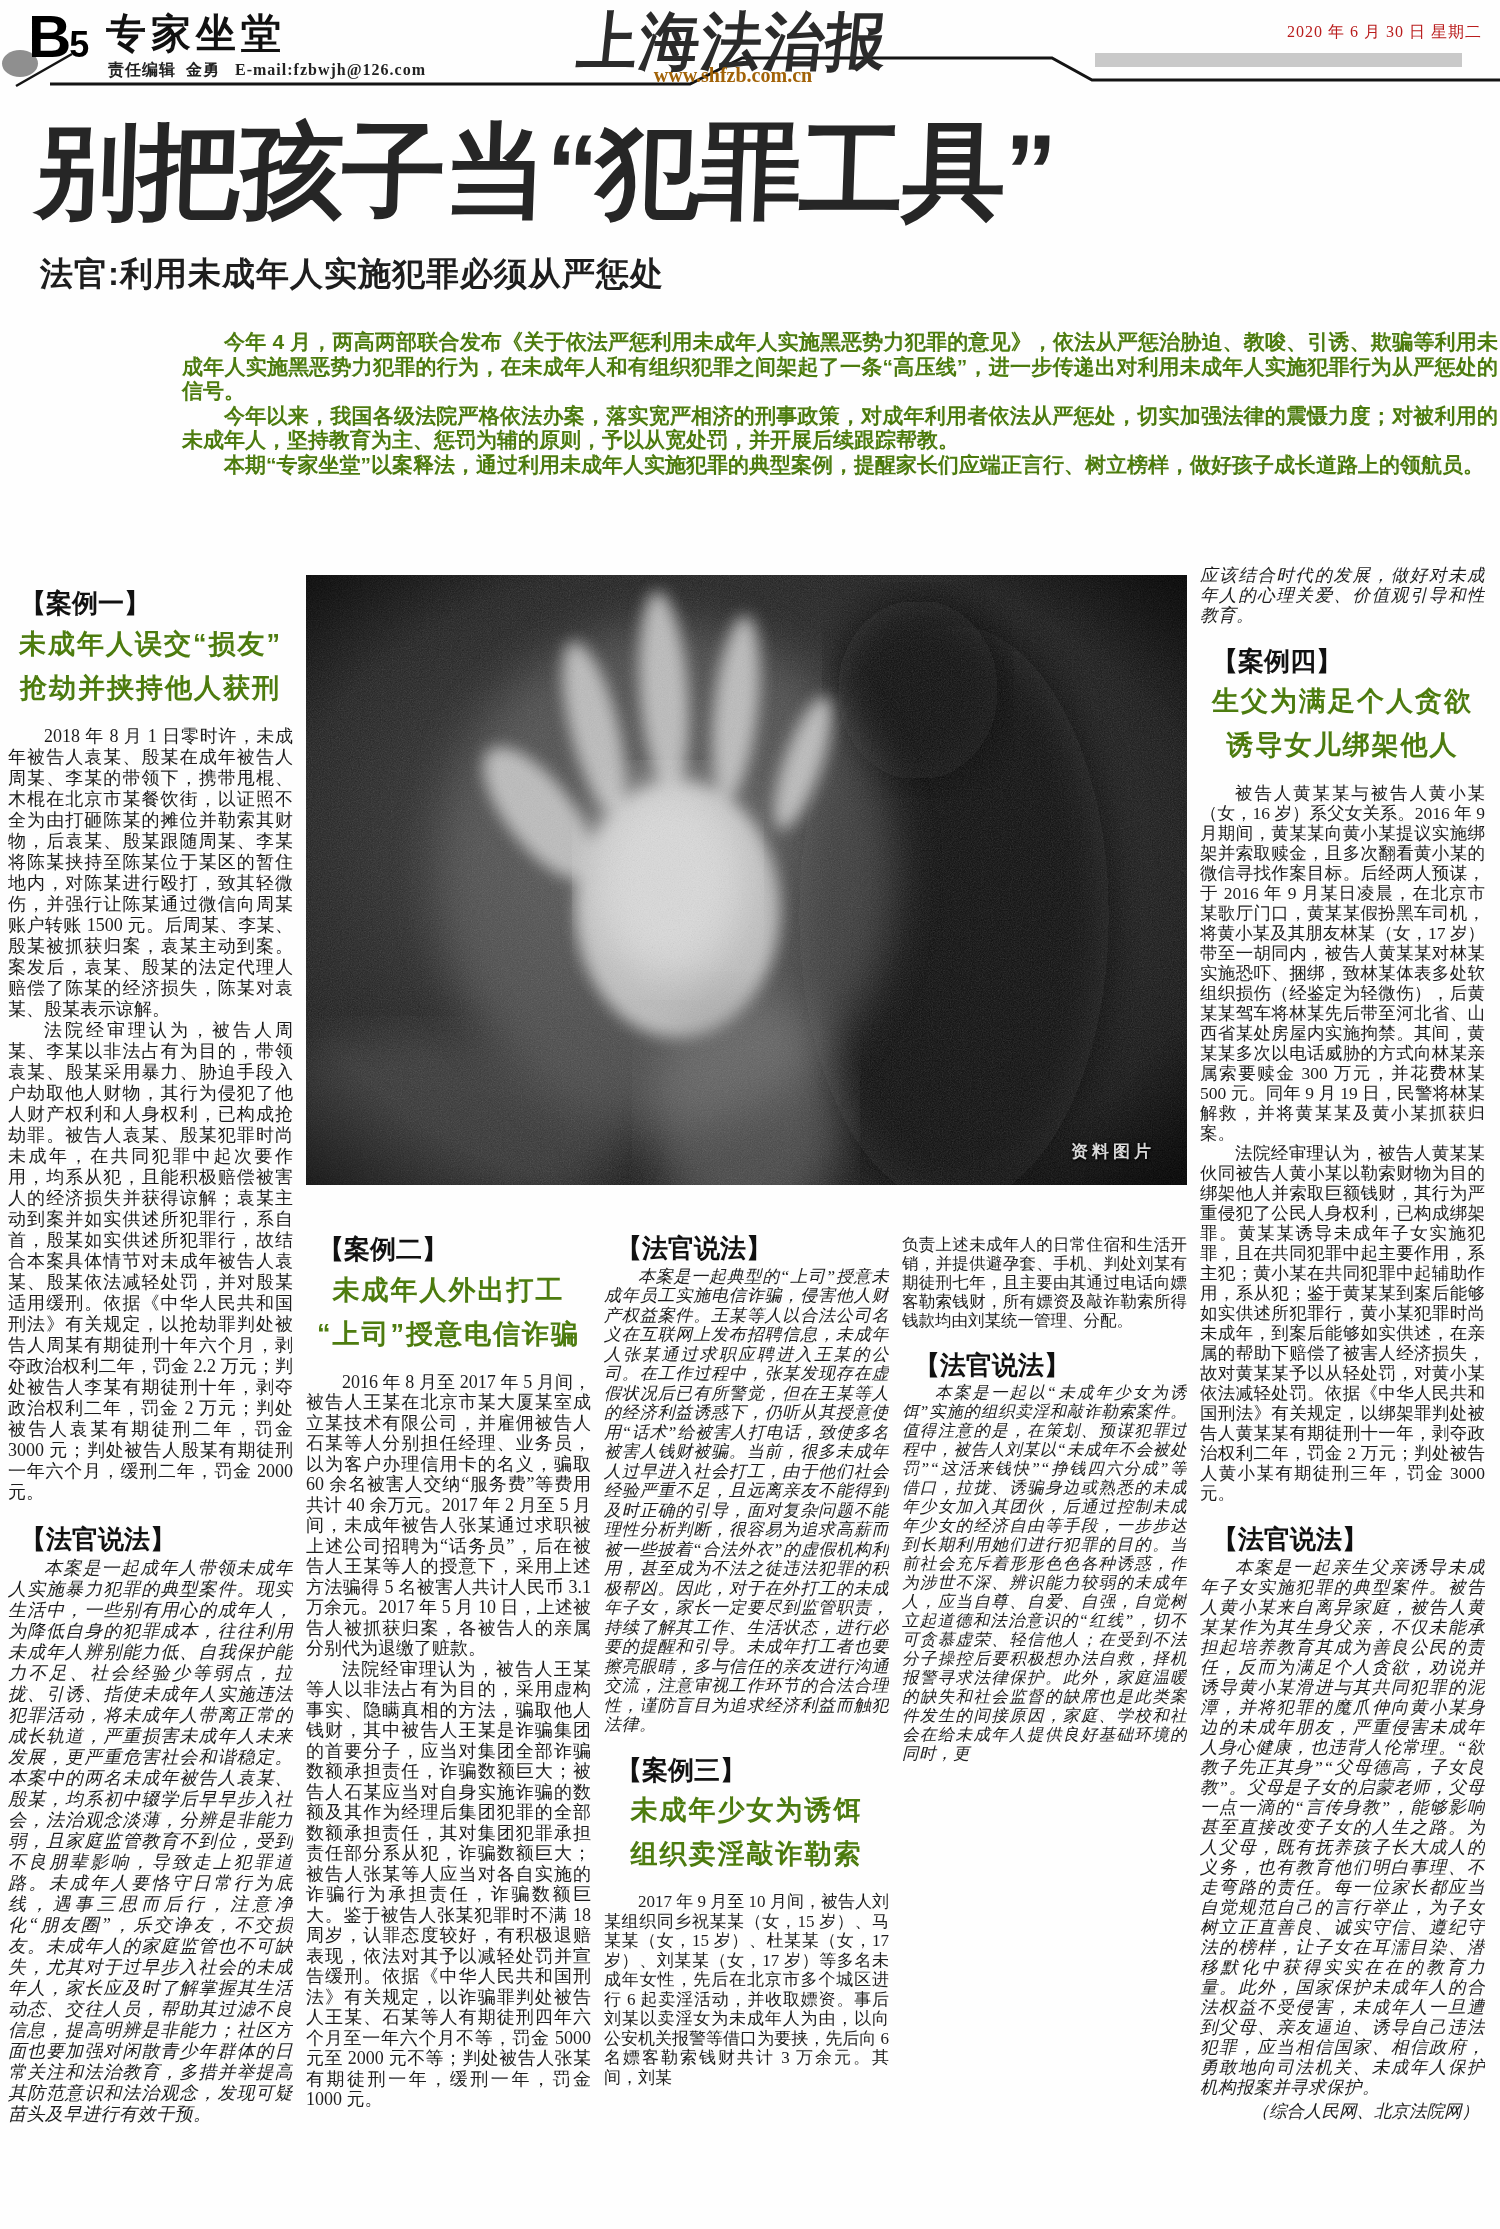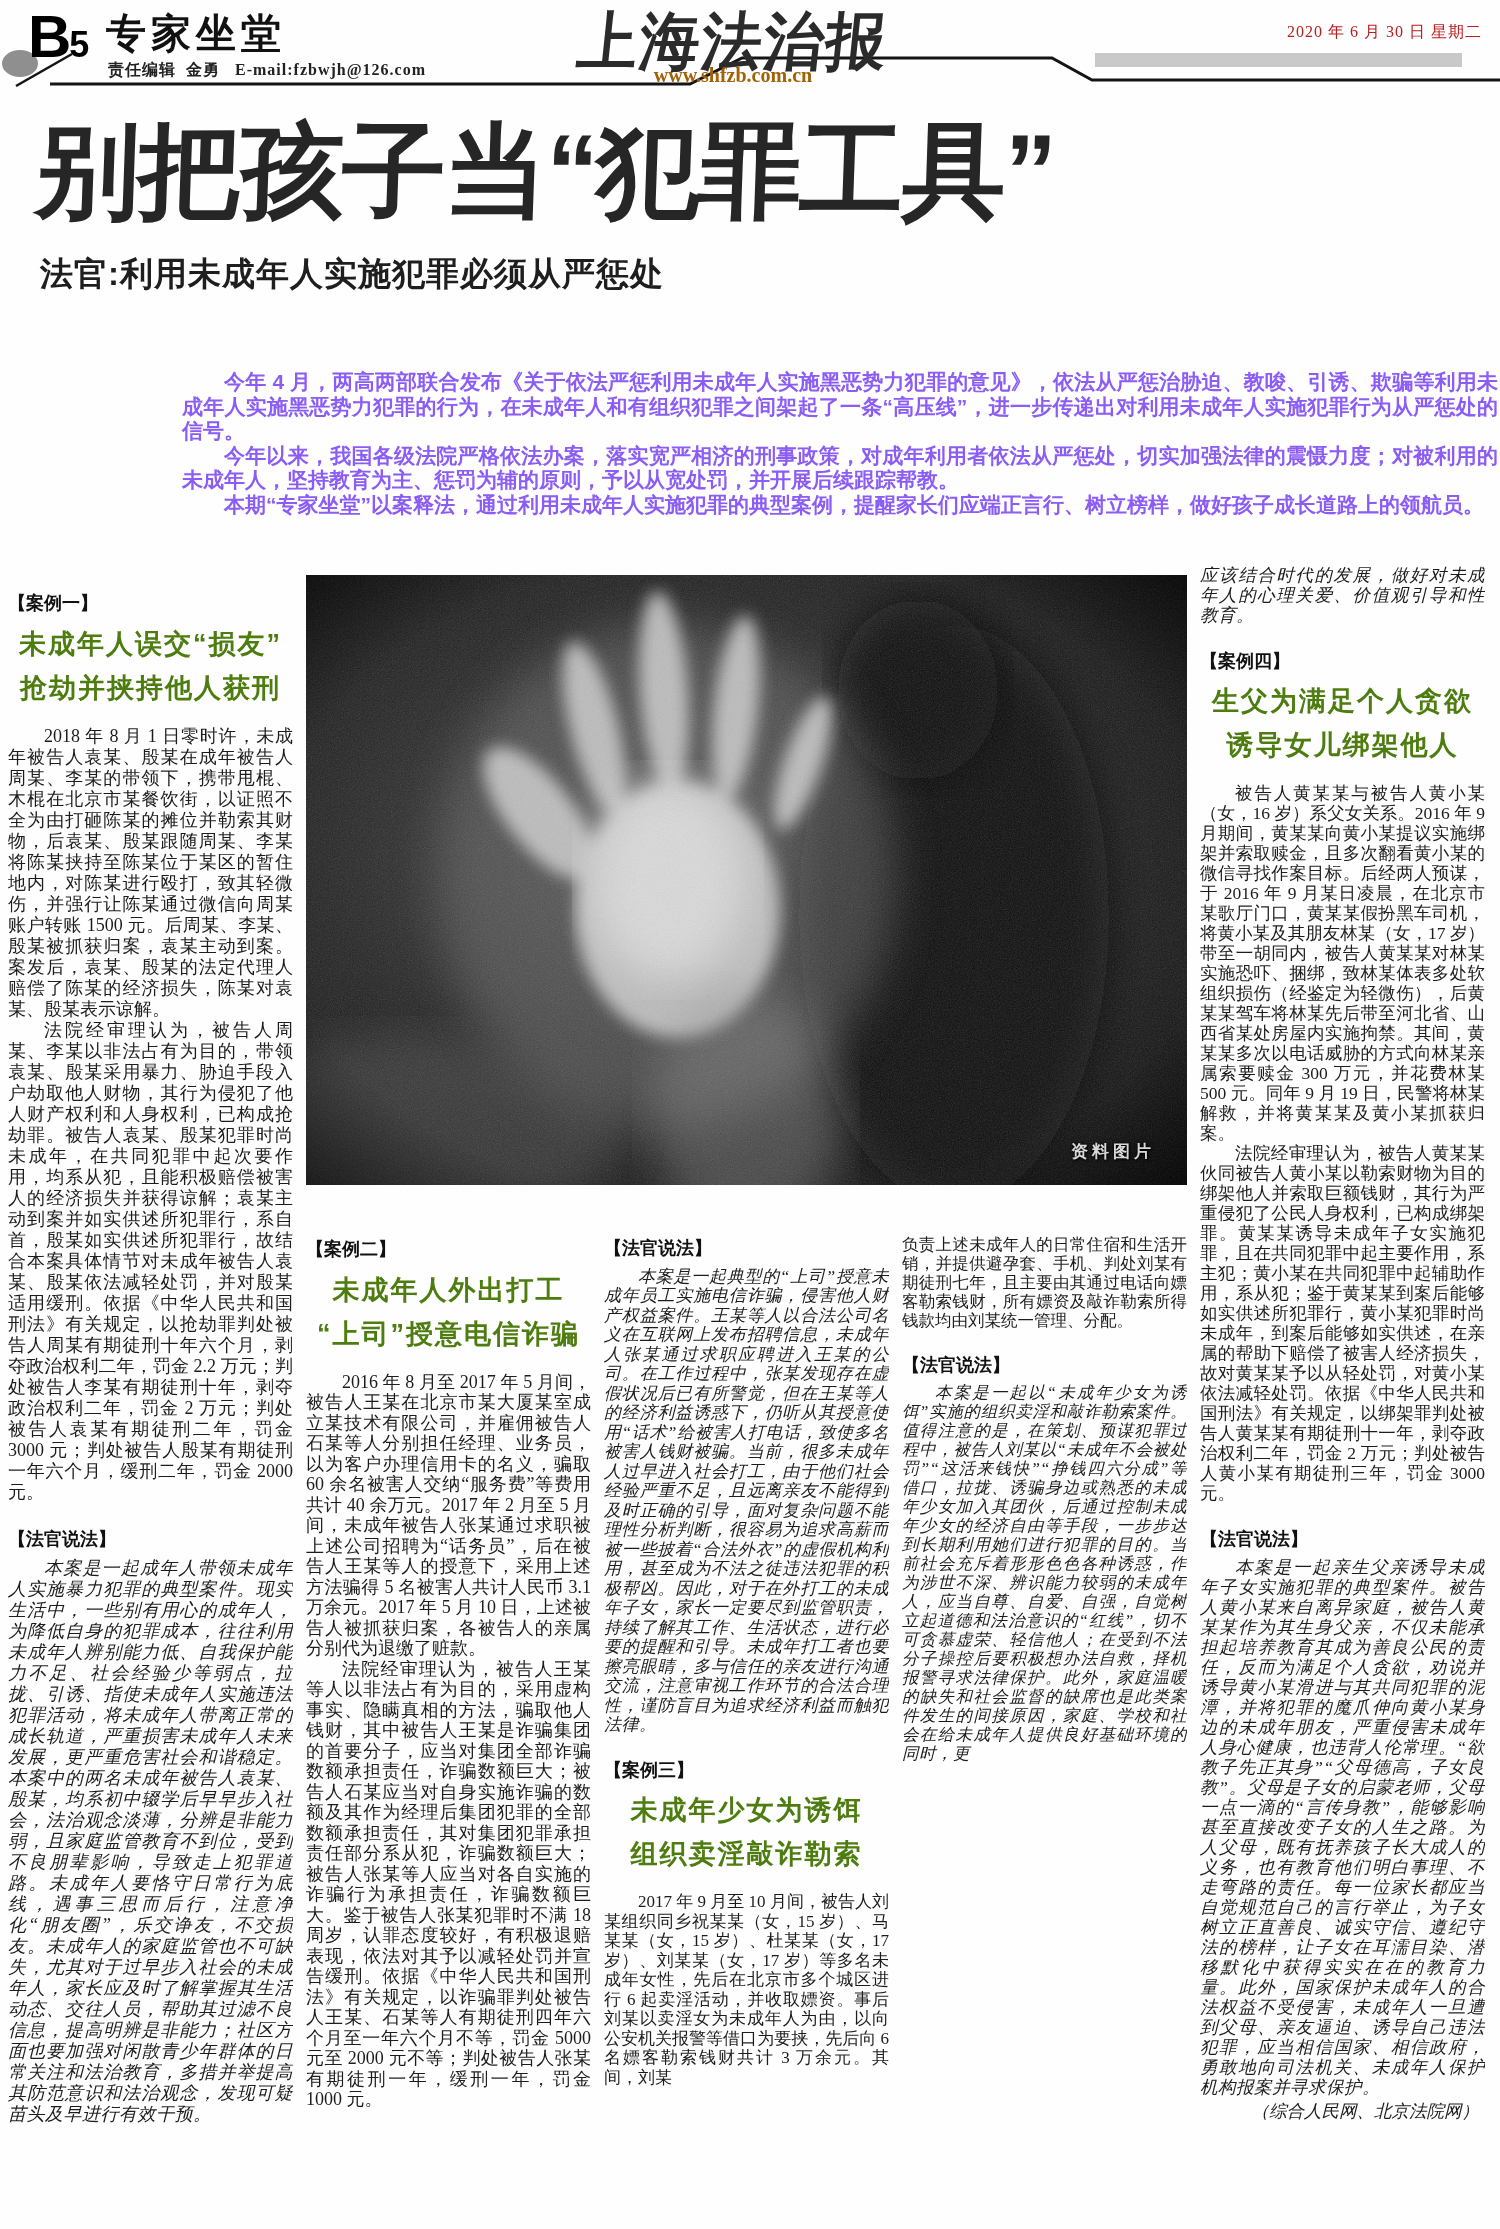--- a/index.html
+++ b/index.html
@@ -18,32 +18,32 @@
   .editor-line { position:absolute; left:108px; top:60px; font-size:16px; font-weight:bold; color:#222; letter-spacing:1px; white-space:pre; }
   .masthead { position:absolute; left:553px; top:2px; width:360px; text-align:center; font-size:60px; font-weight:900; letter-spacing:2px; color:#2b2b2b; transform:skewX(-6deg) scaleY(1.05); }
   .website { position:absolute; left:553px; top:64px; width:360px; text-align:center; font-size:20px; font-weight:bold; color:#a16207; }
   .dateline { position:absolute; right:18px; top:22px; font-size:16px; color:#b91c1c; letter-spacing:1px; }
   .gray-bar { position:absolute; left:1095px; top:53px; width:367px; height:14px; background:#c9c9c9; }
   
   .headline-area { position:absolute; top:96px; left:36px; width:1430px; }
   .headline { margin:0; font-family:"Liberation Sans", sans-serif; font-weight:900; font-size:104px; line-height:150px; letter-spacing:-2px; color:#262626; transform:skewX(-2deg); transform-origin:left; white-space:nowrap; }
   .subhead { margin:6px 0 0 4px; font-family:"Liberation Sans", sans-serif; font-weight:900; font-size:33px; color:#1e1e1e; letter-spacing:1px; }
   
-  .intro { position:absolute; top:330px; left:182px; width:1316px; font-family:"Liberation Sans", sans-serif; font-weight:bold; font-size:21px; line-height:24.5px; color:#8b5cf6; text-align:justify;margin-top:40px; }
+  .intro { position:absolute; top:330px; left:182px; width:1316px; font-family:"Liberation Sans", sans-serif; font-weight:bold; font-size:21px; line-height:24.5px; color:#4d7c0f; text-align:justify; }
   .intro p { margin:0; text-indent:2em; }
   
   .main { position:absolute; top:565px; left:8px; width:1485px; height:1664px; display:flex; gap:13px; }
   .col { width:285px; height:1664px; overflow:hidden; text-align:justify; }
   .col1 { font-size:18px;   line-height:21px;   }
   .col2 { font-size:18px;   line-height:20.5px; }
   .col3 { font-size:17px;   line-height:19.5px; }
   .col4 { font-size:16.5px; line-height:19px;   }
   .col5 { font-size:17.5px; line-height:20px;   }
   .spacer { height:670px; }
-  .case-label { font-family:"Liberation Sans", sans-serif; font-weight:900; font-size:18px; margin:26px 0 8px 0; text-align:left; color:#111; }
+  .case-label { font-family:"Liberation Sans", sans-serif; font-weight:900; font-size:26px; margin:26px 0 8px 12px; text-align:left; color:#111; }
   .col .case-label:first-child { margin-top:28px; }
   .spacer + .case-label { margin-top:4px; }
   .case-title { font-family:"Liberation Sans", sans-serif; font-weight:900; font-size:27px; line-height:44px; text-align:center; color:#4d7c0f; letter-spacing:2px; margin:0; }
   .case-title.last { margin-bottom:16px; }
   .para { margin:0; text-indent:2em; }
   .cont { margin:0; text-indent:0; }
   .kai { font-style:italic; letter-spacing:0.5px; }
   .credit { margin:4px 6px 0 0; text-align:right; font-style:italic; }
   
   .photo { position:absolute; left:298px; top:10px; width:881px; height:610px; background:#404040; overflow:hidden; }

